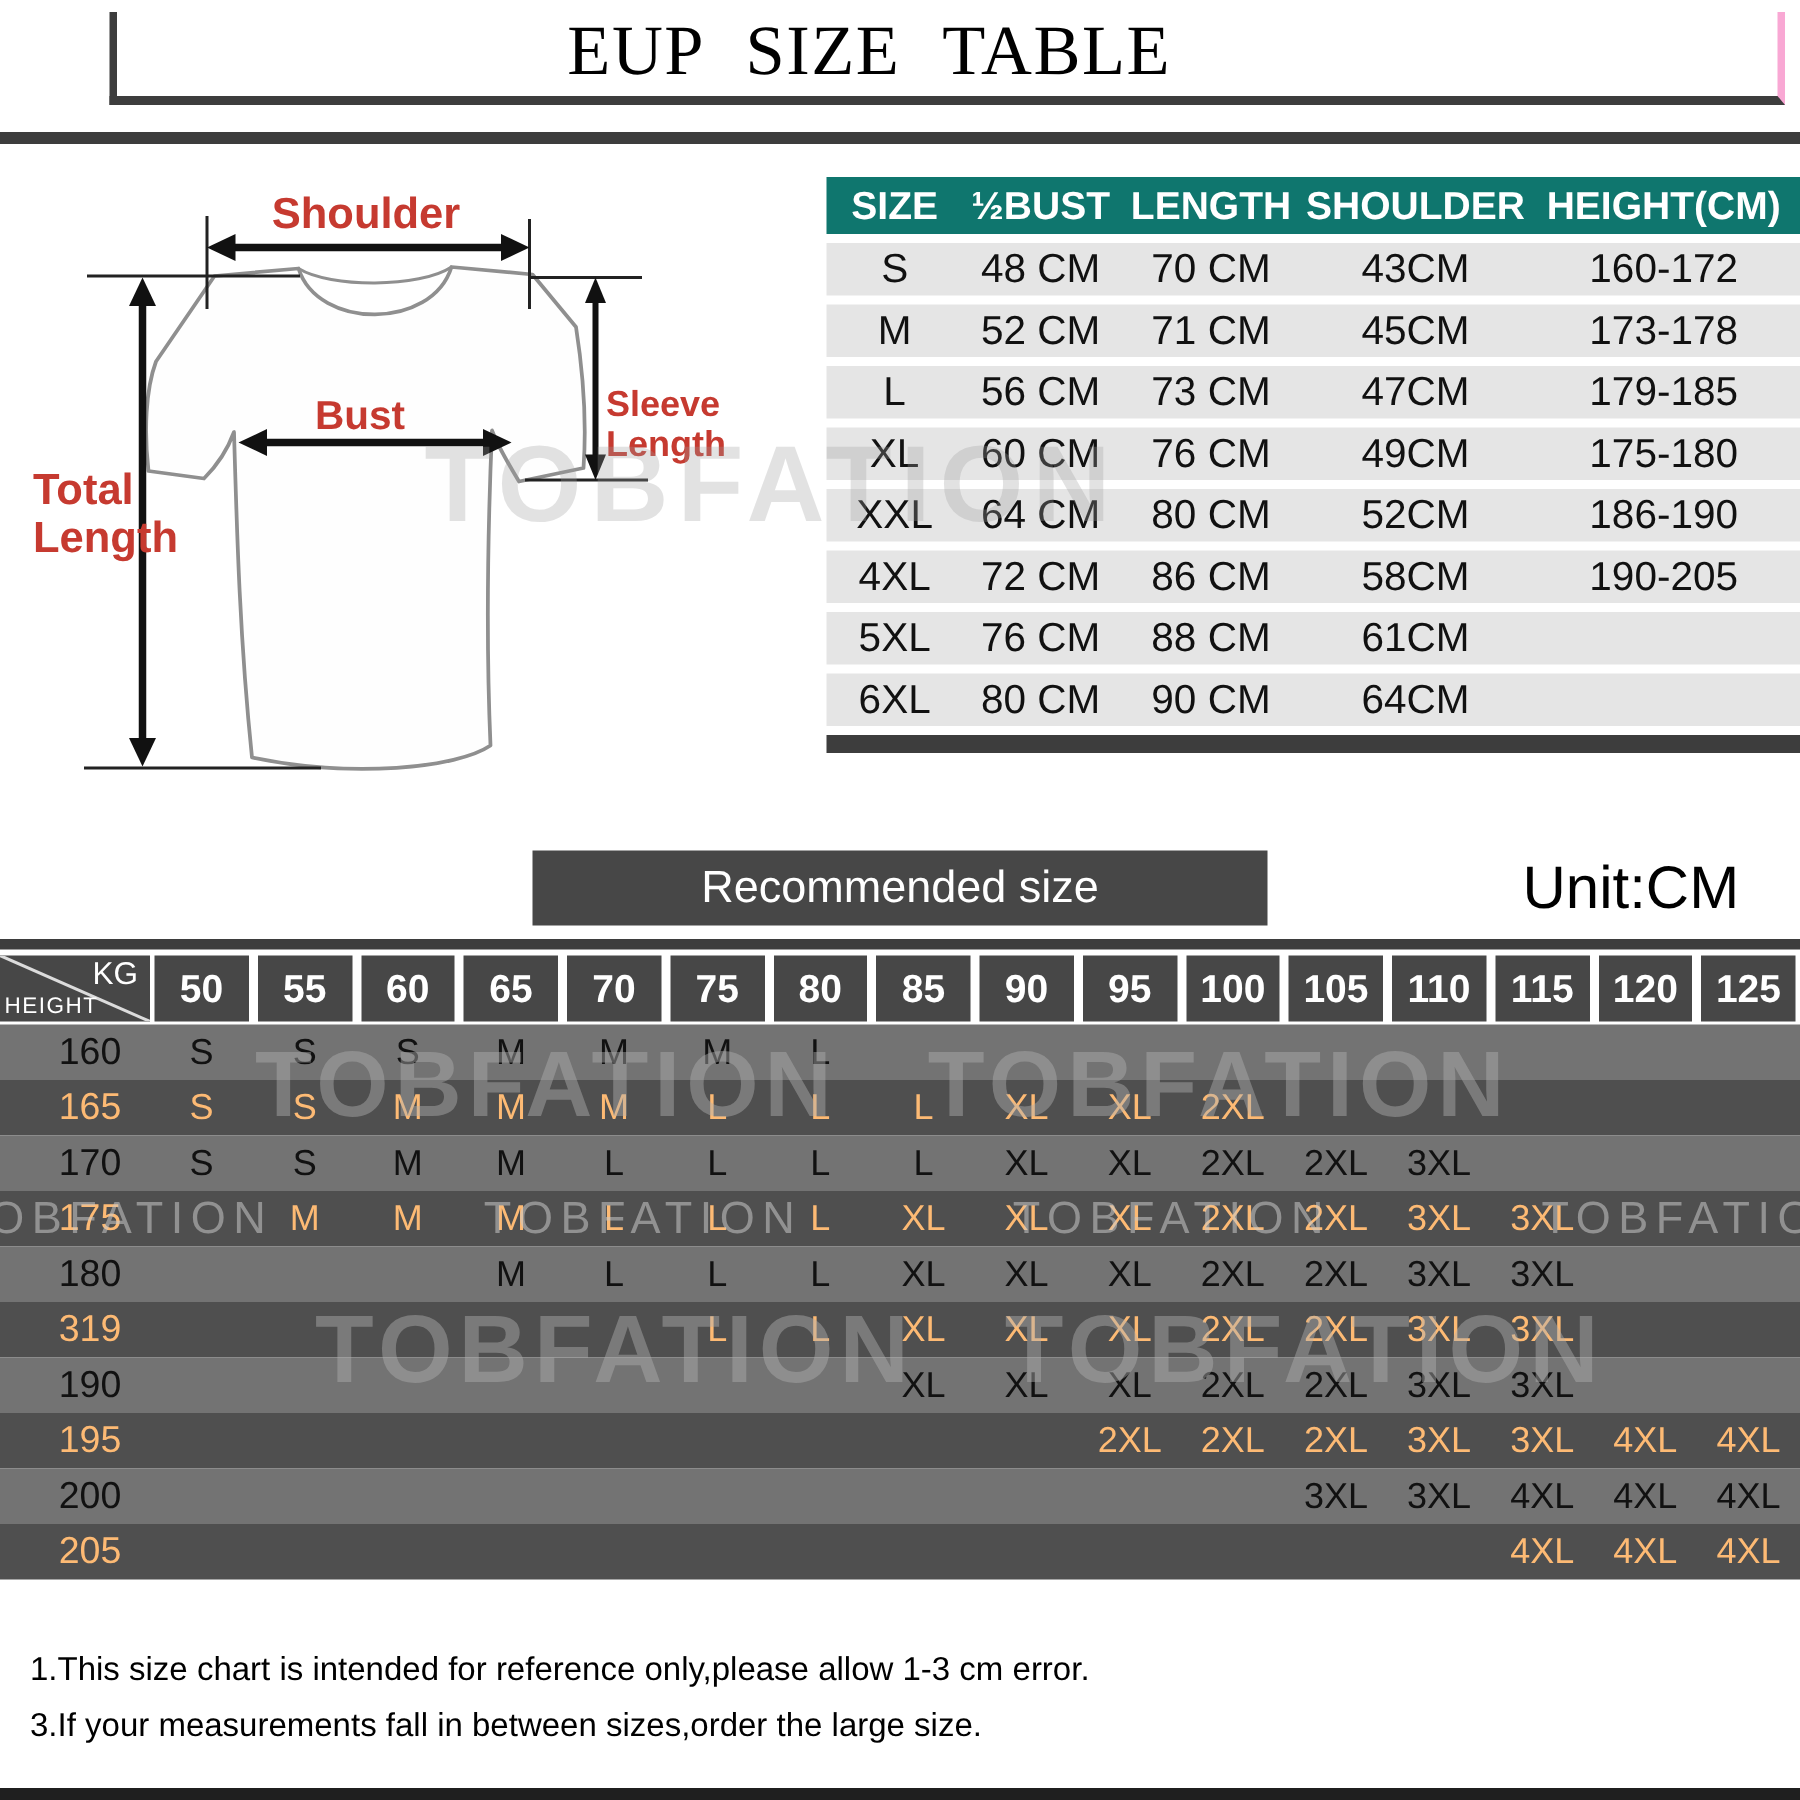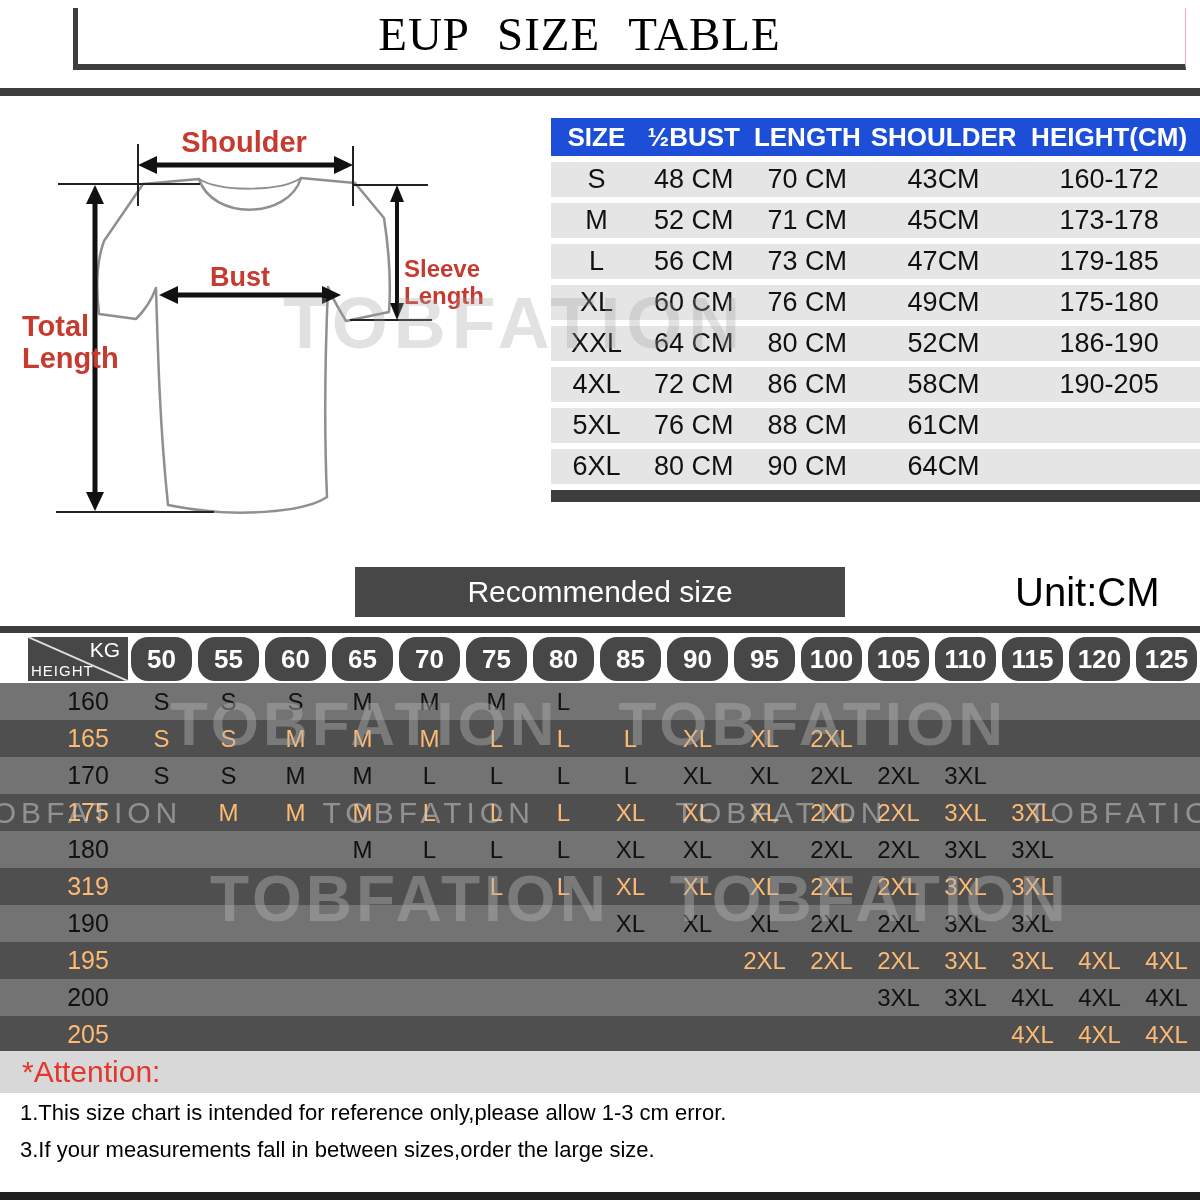--- a/index.html
+++ b/index.html
@@ -1,56 +1,56 @@
 <!DOCTYPE html>
 <html><head>
 <meta charset="utf-8">
 <style>
   html,body{margin:0;padding:0;background:#fff;}
   #stage{position:relative;width:1200px;height:1200px;background:#fff;overflow:hidden;
          font-family:"Liberation Sans",sans-serif;color:#1c1c1c;}
 
   
   .title-box{position:absolute;left:73px;top:8px;width:1107px;height:56px;
-    border-left:5px solid #3d3d3d;border-right:1px solid #f9a8d4;border-bottom:6px solid #3d3d3d;}
+    border-left:5px solid #3d3d3d;border-right:5px solid #f9a8d4;border-bottom:6px solid #3d3d3d;}
   .title-box h1{margin:0;font-family:"Liberation Serif",serif;font-weight:normal;
     font-size:47px;line-height:52px;text-align:center;letter-spacing:1px;word-spacing:16px;
     transform:translateX(-52px);color:#000;}
   .top-bar{position:absolute;left:0;top:88px;width:1200px;height:8px;background:#3d3d3d;}
 
   
   .diagram{position:absolute;left:0;top:108px;width:545px;height:442px;}
   .dg-label{fill:#c63a30;font-family:"Liberation Sans",sans-serif;font-weight:bold;}
 
   
   .size-table{position:absolute;left:551px;top:118px;width:649px;}
-  .st-hdr{display:flex;align-items:center;height:38px;background:#1d4ed8;color:#fff;
+  .st-hdr{display:flex;align-items:center;height:38px;background:#0f766e;color:#fff;
     font-weight:bold;font-size:26px;}
   .st-row{display:flex;align-items:center;height:35px;margin-top:6px;background:#e5e5e5;
     font-size:27px;color:#111;}
   .st-c{text-align:center;}
   .c0{width:14%;} .c1{width:16%;} .c2{width:19%;} .c3{width:23%;} .c4{width:28%;}
   .st-bottom{height:12px;margin-top:6px;background:#3d3d3d;}
 
   
   .rec-bar{position:absolute;left:355px;top:567px;width:490px;height:50px;background:#474747;
     display:flex;align-items:center;justify-content:center;color:#fff;font-size:30px;}
   .unit{position:absolute;left:1015px;top:570px;width:180px;font-size:40px;color:#000;}
   .matrix-sep{position:absolute;left:0;top:626px;width:1200px;height:7px;background:#3d3d3d;}
 
   
   .matrix{position:absolute;left:0;top:637px;width:1200px;}
-  .m-grid{display:grid;grid-template-columns:100px repeat(16,1fr);padding-left:28px;}
+  .m-grid{display:grid;grid-template-columns:100px repeat(16,1fr);}
   .m-head{height:44px;margin-bottom:2px;}
   .corner{position:relative;background:#474747;color:#fff;overflow:hidden;}
   .corner svg{position:absolute;left:0;top:0;}
   .corner .kg{position:absolute;right:8px;top:1px;font-size:21px;}
   .corner .ht{position:absolute;left:3px;bottom:2px;font-size:15px;letter-spacing:1px;}
   .kg-box{background:#474747;color:#fff;margin:0 3px;display:flex;align-items:center;
-    justify-content:center;font-size:26px;font-weight:bold;border-radius:17px;}
+    justify-content:center;font-size:26px;font-weight:bold;}
   .m-row{height:37px;align-items:center;font-size:24px;background:#737373;color:#111;}
   .m-row.dark{background:#4f4f4f;color:#fdba74;}
   .m-h{text-align:center;padding-left:20px;font-size:25px;}
   .m-c{text-align:center;}
 
   
   .attn-band{position:absolute;left:0;top:1051px;width:1200px;height:42px;background:#d8d8d8;}
   .attn-band span{display:block;margin-left:22px;line-height:42px;font-size:30px;color:#e3372e;}
   .notes{position:absolute;left:0;top:1093px;width:1200px;}
   .note{padding-left:20px;height:37px;line-height:40px;font-size:22px;color:#000;}
@@ -409,23 +409,20 @@
           <span class="m-c"></span>
           <span class="m-c"></span>
           <span class="m-c"></span>
           <span class="m-c">4XL</span>
           <span class="m-c">4XL</span>
           <span class="m-c">4XL</span>
         </div>
       </div>
   </div>
 
-  <div class="attn-band">
-    <span>*Attention:</span>
-  </div>
   <div class="notes">
       <div class="note">1.This size chart is intended for reference only,please allow 1-3 cm error.</div>
       <div class="note">3.If your measurements fall in between sizes,order the large size.</div>
     </div>
   <div class="bottom-bar"></div>
 
   <div class="wm wm1">TOBFATION</div>
   <div class="wm wm2"><span>TOBFATION</span><span>TOBFATION</span></div>
   <div class="wm wm3">
       <span>TOBFATION</span>

